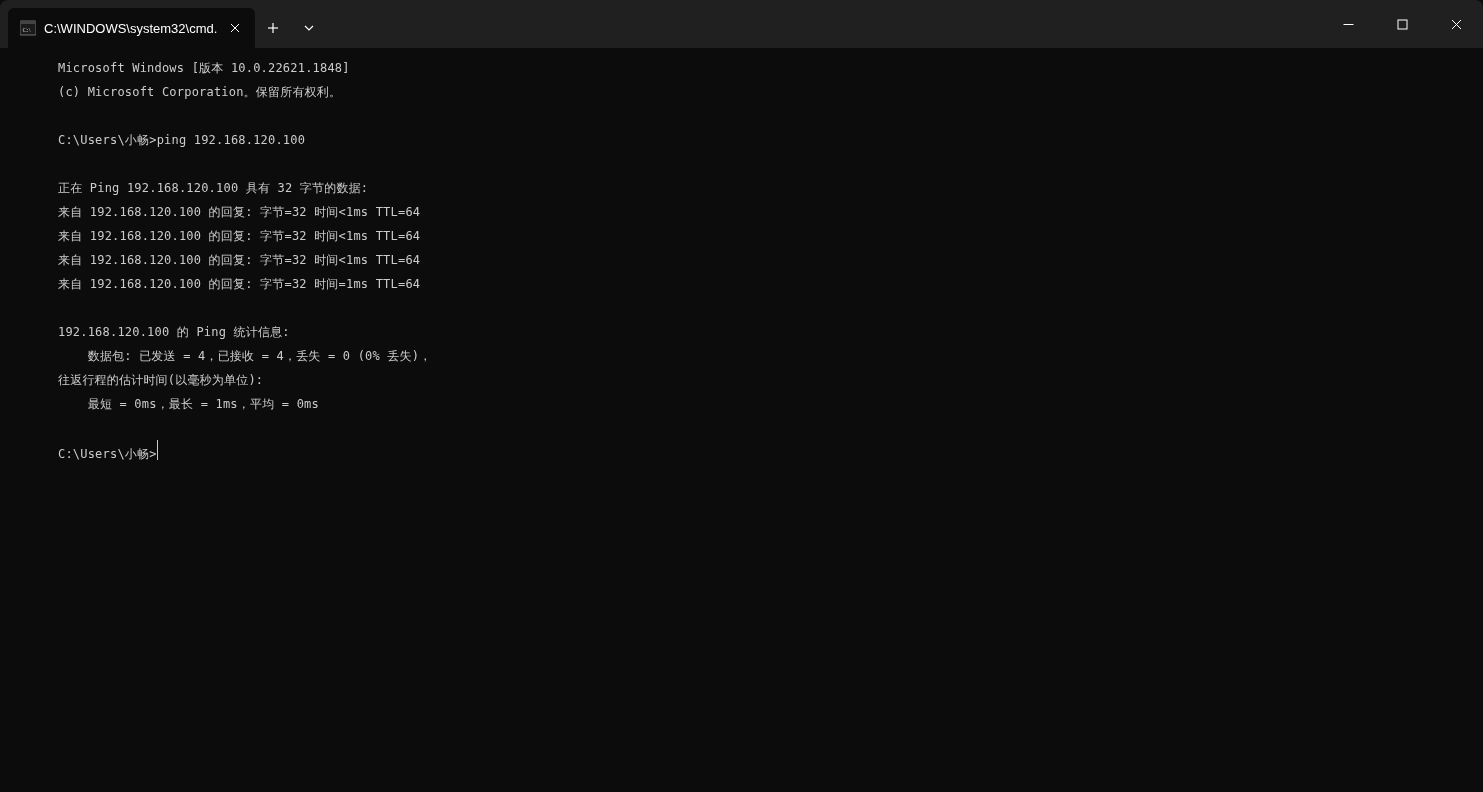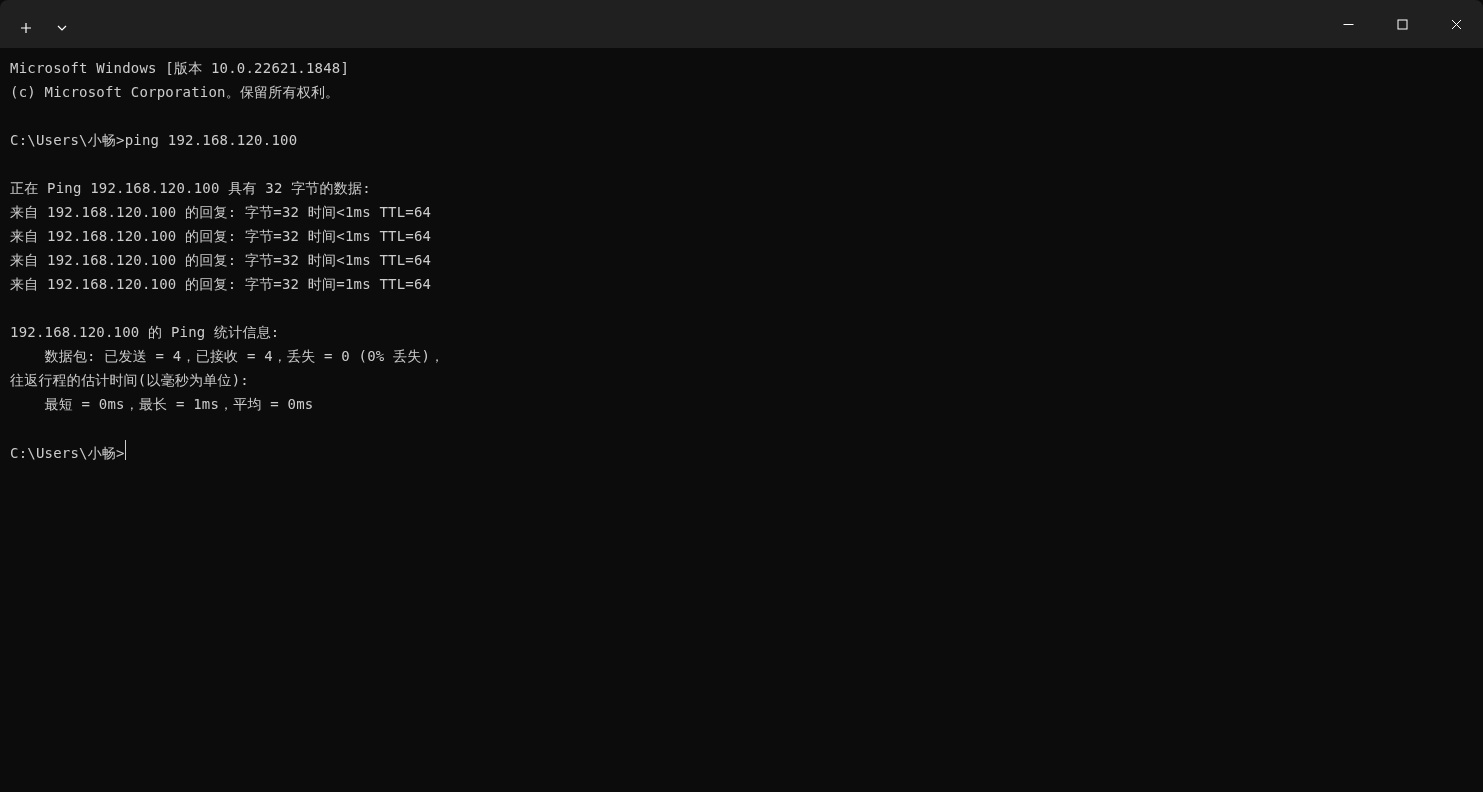--- a/index.html
+++ b/index.html
@@ -91,25 +91,26 @@
       width: 54px;
       height: 48px;
       display: flex;
       align-items: center;
       justify-content: center;
       color: #ffffff;
     }
     .terminal-body {
       padding: 8px 10px;
       color: #cccccc;
-      font-size: 14px;
+      font-size: 12px;
       line-height: 24px;
       white-space: pre;
       font-family: Consolas, "NSimSun", "SimSun", monospace;
       letter-spacing: 0.2px;
+      margin-left: 48px;
     }
     .terminal-line {
       font-family: Consolas, "NSimSun", "SimSun", monospace;
     }
     .cursor {
       display: inline-block;
       width: 1.5px;
       height: 20px;
       background: #cccccc;
       vertical-align: text-bottom;
@@ -118,20 +119,36 @@
     }
     @keyframes blink {
       50% { opacity: 0; }
     }
   </style>
 </head>
 <body>
 
 <div class="titlebar">
   <div class="tab-area">
+    <div class="tab">
+      <span class="tab-icon">
+        <svg viewBox="0 0 16 16">
+          <rect x="0" y="1" width="16" height="14" rx="1" fill="#1a1a1a" stroke="#888" stroke-width="0.8"></rect>
+          <rect x="0" y="1" width="16" height="3" fill="#444"></rect>
+          <text x="2.5" y="11.5" font-size="6.5" fill="#ccc" font-family="Consolas">C:\</text>
+        </svg>
+      </span>
+      <span class="tab-title">C:\WINDOWS\system32\cmd.</span>
+      <span class="tab-close">
+        <svg width="10" height="10" viewBox="0 0 10 10">
+          <line x1="1" y1="1" x2="9" y2="9" stroke="#fff" stroke-width="1"></line>
+          <line x1="9" y1="1" x2="1" y2="9" stroke="#fff" stroke-width="1"></line>
+        </svg>
+      </span>
+    </div>
     <div class="new-tab-btn">
       <svg width="12" height="12" viewBox="0 0 12 12">
         <line x1="6" y1="1" x2="6" y2="11" stroke="#fff" stroke-width="1.2"></line>
         <line x1="1" y1="6" x2="11" y2="6" stroke="#fff" stroke-width="1.2"></line>
       </svg>
     </div>
     <div class="dropdown-btn">
       <svg width="12" height="12" viewBox="0 0 12 12">
         <polyline points="2,4 6,8 10,4" fill="none" stroke="#fff" stroke-width="1.2"></polyline>
       </svg>

